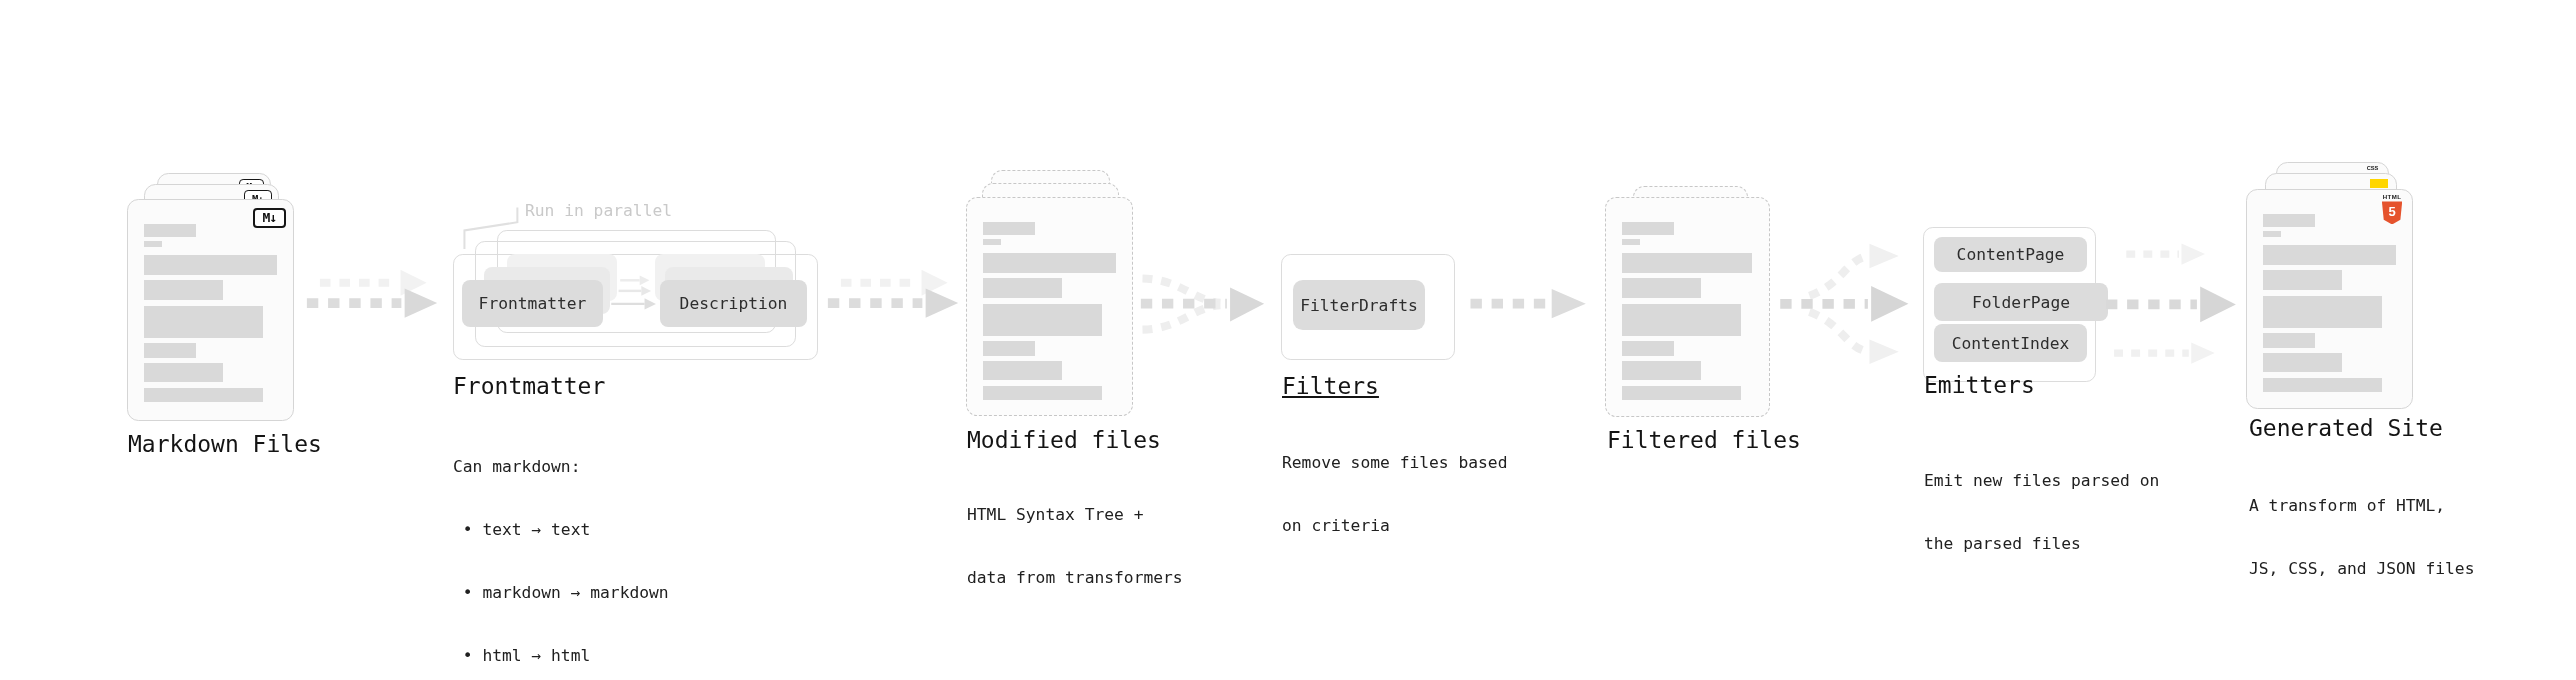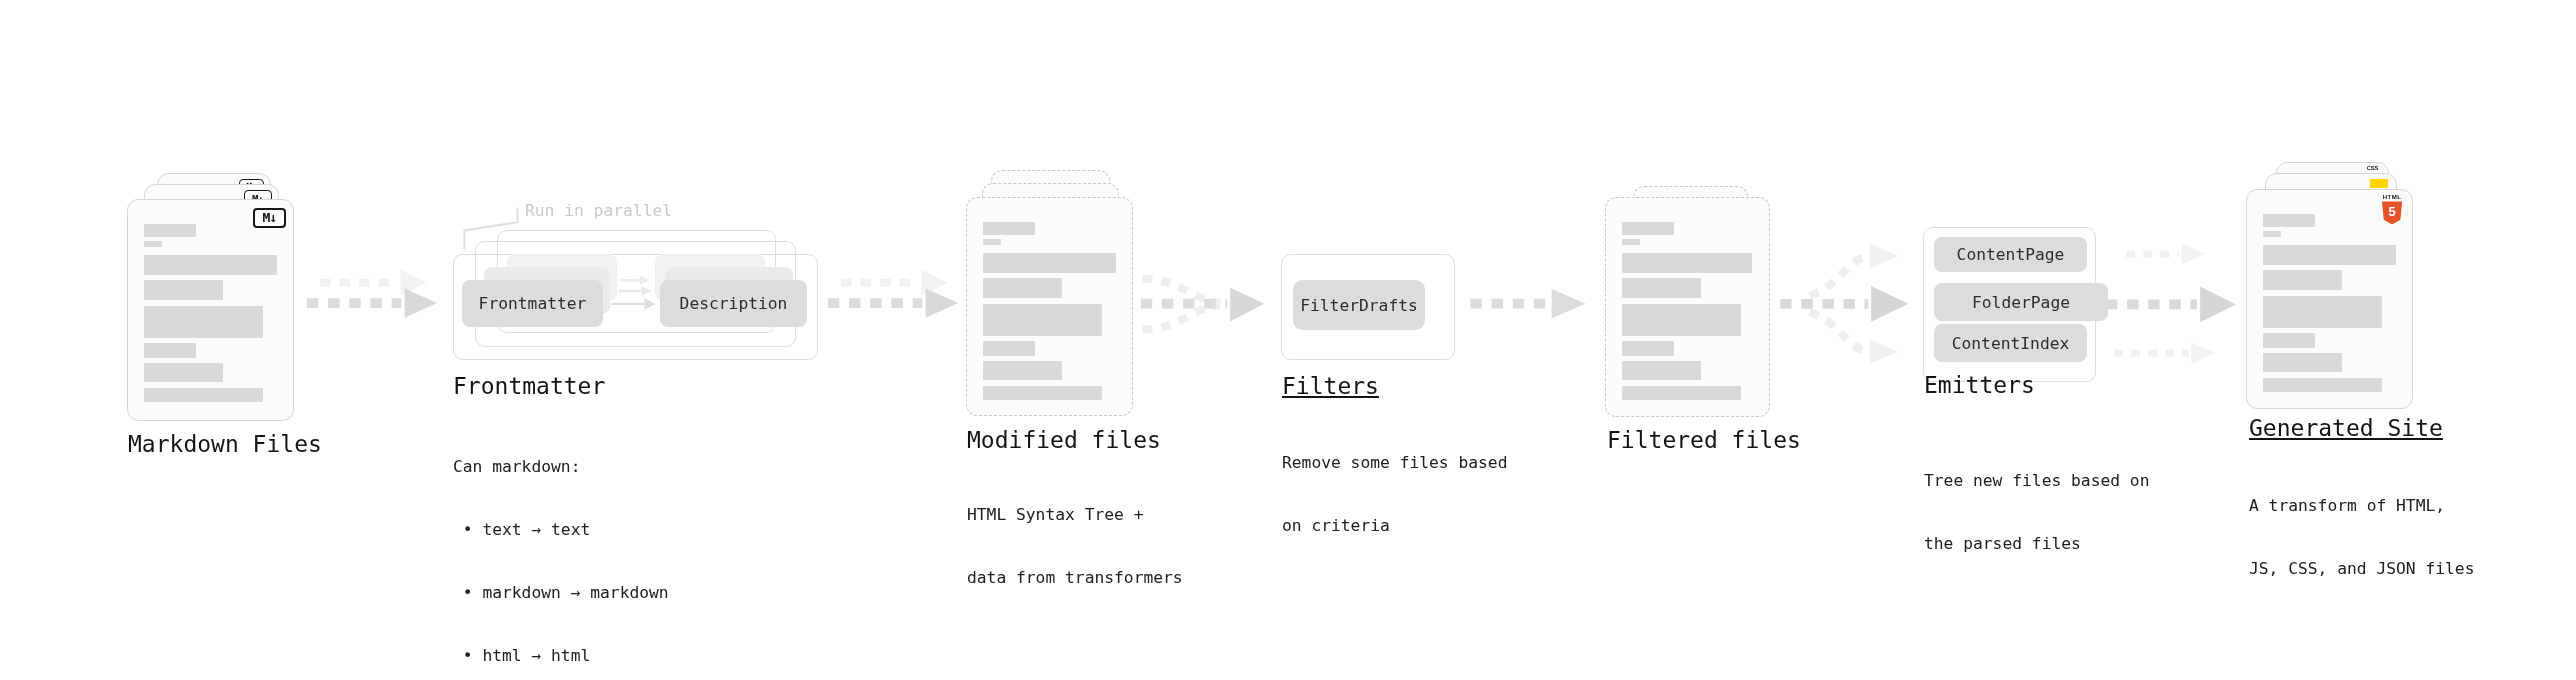--- a/index.html
+++ b/index.html
@@ -185,21 +185,21 @@
     <line x1="4" y1="86" x2="112" y2="86" stroke="#d9d9d9" stroke-width="12" stroke-dasharray="14 12"></line>
     <polygon points="116,64 116,108 162,86" fill="#d6d6d6"></polygon>
   </svg>
 
   <div class="gbox" style="left:1923px;top:227px;width:173px;height:155px;background:#ffffff;"></div>
   <div class="pill" style="left:1934px;top:237px;width:153px;height:35px;">ContentPage</div>
   <div class="pill" style="left:1934px;top:283px;width:174px;height:38px;">FolderPage</div>
   <div class="pill" style="left:1934px;top:324px;width:153px;height:38px;">ContentIndex</div>
   <div class="title" style="left:1924px;top:372px;">Emitters</div>
   <div class="desc" style="left:1924px;top:428px;">
-    <div>Tree new files based on</div>
+    <div>Emit new files parsed on</div>
     <div>the parsed files</div>
   </div>
 
   <svg class="arrow" style="left:2106px;top:241px;" width="138" height="126" viewBox="0 0 170 155">
     <line x1="25" y1="16" x2="90" y2="16" stroke="#f0f0f0" stroke-width="9" stroke-dasharray="11 10"></line>
     <polygon points="93,3 93,29 122,16" fill="#f2f2f2"></polygon>
     <line x1="0" y1="78" x2="112" y2="78" stroke="#d9d9d9" stroke-width="12" stroke-dasharray="14 12"></line>
     <polygon points="116,56 116,100 160,78" fill="#d6d6d6"></polygon>
     <line x1="10" y1="138" x2="102" y2="138" stroke="#f0f0f0" stroke-width="9" stroke-dasharray="11 10"></line>
     <polygon points="105,125 105,151 134,138" fill="#f2f2f2"></polygon>
@@ -225,20 +225,20 @@
         <div class="bar b1"></div>
         <div class="bar b2"></div>
         <div class="bar b3"></div>
         <div class="bar b4"></div>
         <div class="bar b5"></div>
         <div class="bar b6"></div>
         <div class="bar b7"></div>
         <div class="bar b8"></div>
       </div>
   </div>
-  <div class="title" style="left:2249px;top:415px;text-decoration:underline;">Generated Site</div>
+  <div class="title" style="left:2249px;top:415px;">Generated Site</div>
   <div class="desc" style="left:2249px;top:453px;">
     <div>A transform of HTML,</div>
     <div>JS, CSS, and JSON files</div>
   </div>
 
 </div>
 
 
 </body></html>

